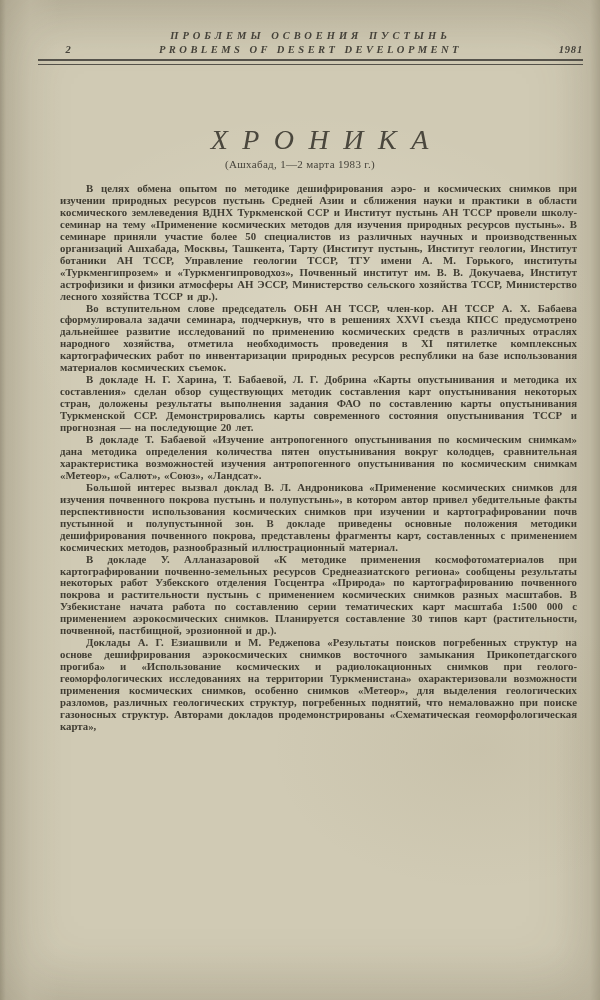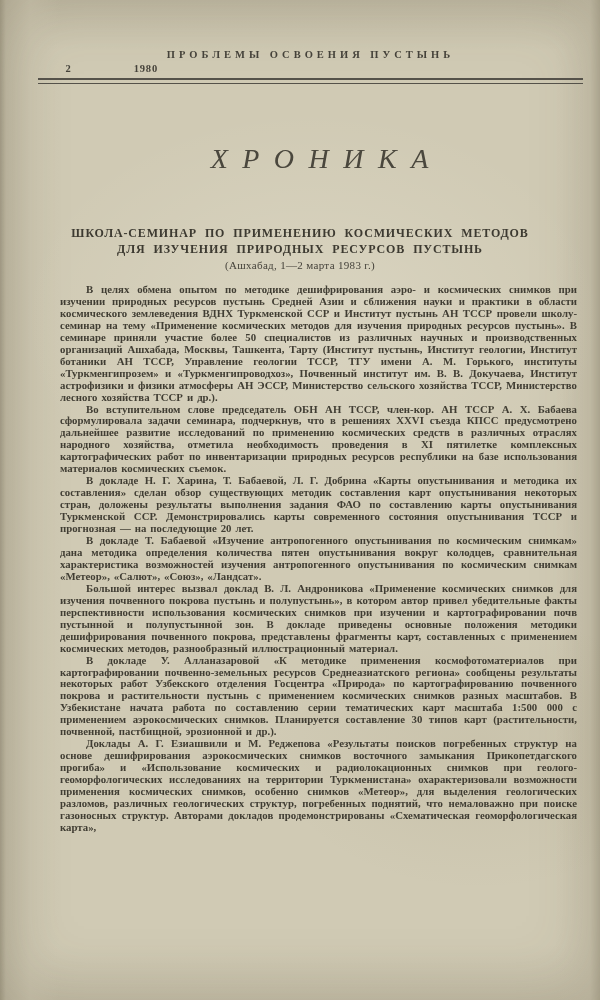--- a/index.html
+++ b/index.html
@@ -15,21 +15,21 @@
       radial-gradient(ellipse 420px 300px at 52% 32%, rgba(255,253,242,0.20), rgba(255,253,242,0) 70%),
       radial-gradient(ellipse 300px 200px at 80% 75%, rgba(120,105,70,0.08), rgba(120,105,70,0) 70%),
       linear-gradient(90deg, #a8a28c 0px, #c2bca6 6px, #ccc6b0 30px, rgba(204,198,176,0) 60px),
       linear-gradient(270deg, #b5af99 0px, #c9c3ad 10px, rgba(204,198,176,0) 45px),
       linear-gradient(180deg, #c3bda7 0px, rgba(204,198,176,0) 50px),
       linear-gradient(0deg, #c6c0aa 0px, rgba(204,198,176,0) 55px),
       #d0cab4;
     box-shadow:inset 0 0 70px rgba(85,75,50,0.22);
   }
   
-  .hdr{padding-top:49px;margin-left:38px;margin-right:17px;}
+  .hdr{padding-top:30px;margin-left:38px;margin-right:17px;font-style:italic;}
   .hdr-row1{text-align:center;font-weight:bold;font-size:10.5px;letter-spacing:0.38em;color:#45423a;}
   .hdr-row2{display:flex;align-items:baseline;font-weight:bold;font-size:10.5px;color:#45423a;margin-top:3px;}
   .hdr-pn{width:60px;text-align:center;letter-spacing:0;}
   .hdr-en{flex:1;text-align:center;letter-spacing:0.33em;}
   .hdr-yr{width:60px;text-align:right;letter-spacing:0.08em;}
   .double-rule{margin-top:4px;height:3px;border-top:2px solid #55524a;border-bottom:1px solid #55524a;}
   
   .chronicle{
     margin:59px 0 0 0;text-align:center;font-style:italic;font-weight:normal;
     font-size:28px;letter-spacing:0.52em;text-indent:0.52em;color:#4a473d;padding-left:39px;
@@ -50,31 +50,28 @@
 </style>
 </head>
 <body>
 
 <div class="page">
 
   <header class="hdr">
     <div class="hdr-row1">ПРОБЛЕМЫ ОСВОЕНИЯ ПУСТЫНЬ</div>
     <div class="hdr-row2">
       <span class="hdr-pn">2</span>
-      <span class="hdr-yr">1980</span>
+      <span class="hdr-en">PROBLEMS OF DESERT DEVELOPMENT</span>
+      <span class="hdr-yr">1981</span>
     </div>
     <div class="double-rule"></div>
   </header>
 
   <h1 class="chronicle">ХРОНИКА</h1>
 
-  <h2 class="art-title">
-    <span>ШКОЛА-СЕМИНАР ПО ПРИМЕНЕНИЮ КОСМИЧЕСКИХ МЕТОДОВ</span><br>
-    <span>ДЛЯ ИЗУЧЕНИЯ ПРИРОДНЫХ РЕСУРСОВ ПУСТЫНЬ</span>
-  </h2>
 
   <div class="art-subtitle">(Ашхабад, 1—2 марта 1983 г.)</div>
 
   <div class="body-text">
     <p>В целях обмена опытом по методике дешифрирования аэро- и космических снимков при изучении природных ресурсов пустынь Средней Азии и сближения науки и практики в области космического землеведения ВДНХ Туркменской ССР и Институт пустынь АН ТССР провели школу-семинар на тему «Применение космических методов для изучения природных ресурсов пустынь». В семинаре приняли участие более 50 специалистов из различных научных и производственных организаций Ашхабада, Москвы, Ташкента, Тарту (Институт пустынь, Институт геологии, Институт ботаники АН ТССР, Управление геологии ТССР, ТГУ имени А. М. Горького, институты «Туркменгипрозем» и «Туркменгипроводхоз», Почвенный институт им. В. В. Докучаева, Институт астрофизики и физики атмосферы АН ЭССР, Министерство сельского хозяйства ТССР, Министерство лесного хозяйства ТССР и др.).</p>
     <p>Во вступительном слове председатель ОБН АН ТССР, член-кор. АН ТССР А. Х. Бабаева сформулировала задачи семинара, подчеркнув, что в решениях XXVI съезда КПСС предусмотрено дальнейшее развитие исследований по применению космических средств в различных отраслях народного хозяйства, отметила необходимость проведения в XI пятилетке комплексных картографических работ по инвентаризации природных ресурсов республики на базе использования материалов космических съемок.</p>
     <p>В докладе Н. Г. Харина, Т. Бабаевой, Л. Г. Добрина «Карты опустынивания и методика их составления» сделан обзор существующих методик составления карт опустынивания некоторых стран, доложены результаты выполнения задания ФАО по составлению карты опустынивания Туркменской ССР. Демонстрировались карты современного состояния опустынивания ТССР и прогнозная — на последующие 20 лет.</p>
     <p>В докладе Т. Бабаевой «Изучение антропогенного опустынивания по космическим снимкам» дана методика определения количества пятен опустынивания вокруг колодцев, сравнительная характеристика возможностей изучения антропогенного опустынивания по космическим снимкам «Метеор», «Салют», «Союз», «Ландсат».</p>
     <p>Большой интерес вызвал доклад В. Л. Андроникова «Применение космических снимков для изучения почвенного покрова пустынь и полупустынь», в котором автор привел убедительные факты перспективности использования космических снимков при изучении и картографировании почв пустынной и полупустынной зон. В докладе приведены основные положения методики дешифрирования почвенного покрова, представлены фрагменты карт, составленных с применением космических методов, разнообразный иллюстрационный материал.</p>
     <p>В докладе У. Алланазаровой «К методике применения космофотоматериалов при картографировании почвенно-земельных ресурсов Среднеазиатского региона» сообщены результаты некоторых работ Узбекского отделения Госцентра «Природа» по картографированию почвенного покрова и растительности пустынь с применением космических снимков разных масштабов. В Узбекистане начата работа по составлению серии тематических карт масштаба 1:500 000 с применением аэрокосмических снимков. Планируется составление 30 типов карт (растительности, почвенной, пастбищной, эрозионной и др.).</p>

